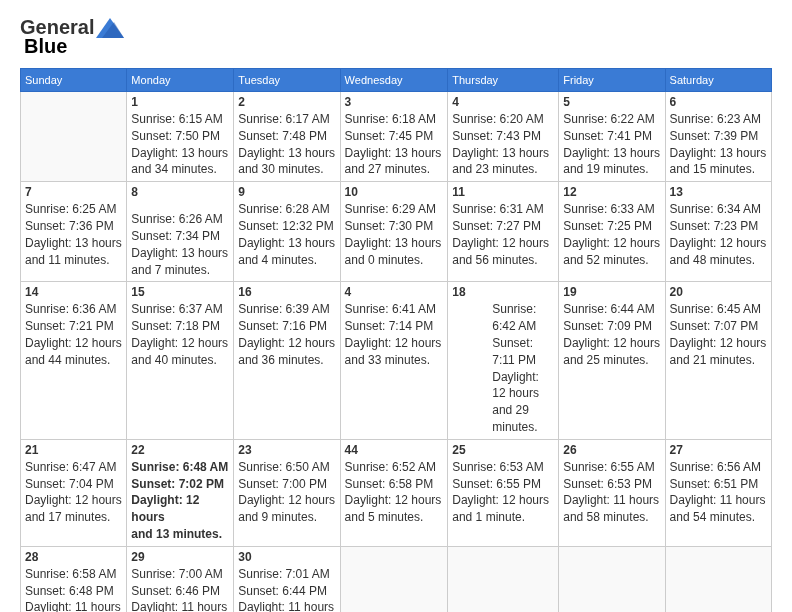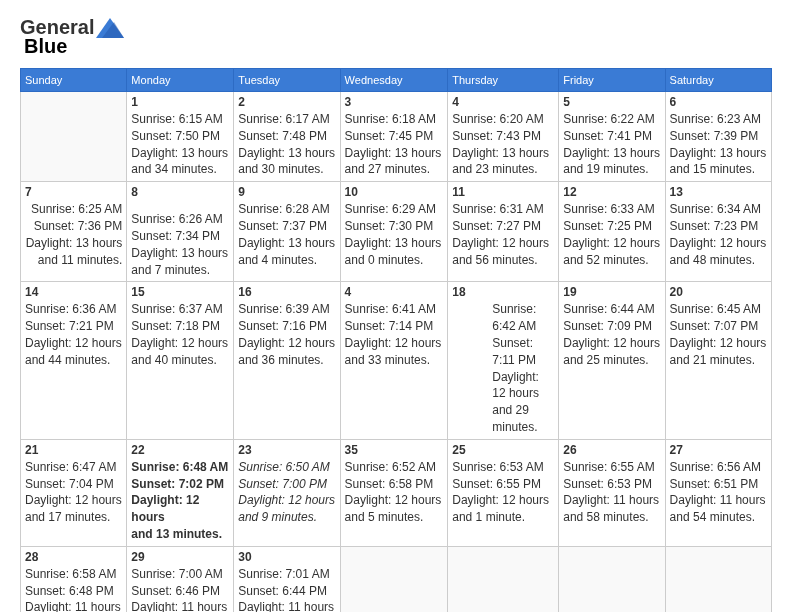--- a/index.html
+++ b/index.html
@@ -151,36 +151,36 @@
             <div class="day-num">6</div>
             <div class="day-info" style="white-space: pre-line;">Sunrise: 6:23 AM
 Sunset: 7:39 PM
 Daylight: 13 hours
 and 15 minutes.</div>
           </td>
         </tr>
         <tr>
           <td>
             <div class="day-num">7</div>
-            <div class="day-info" style="white-space: pre-line; text-align: right;">Sunrise: 6:25 AM
+            <div class="day-info" style="white-space: pre-line;">Sunrise: 6:25 AM
 Sunset: 7:36 PM
 Daylight: 13 hours
 and 11 minutes.</div>
           </td>
           <td>
             <div class="day-num">8</div>
             <div class="day-info" style="white-space: pre-line; margin-top: 12px;">Sunrise: 6:26 AM
 Sunset: 7:34 PM
 Daylight: 13 hours
 and 7 minutes.</div>
           </td>
           <td>
             <div class="day-num">9</div>
             <div class="day-info" style="white-space: pre-line;">Sunrise: 6:28 AM
-Sunset: 7:37 PM
+Sunset: 12:32 PM
 Daylight: 13 hours
 and 4 minutes.</div>
           </td>
           <td>
             <div class="day-num">10</div>
             <div class="day-info" style="white-space: pre-line;">Sunrise: 6:29 AM
 Sunset: 7:30 PM
 Daylight: 13 hours
 and 0 minutes.</div>
           </td>
@@ -267,27 +267,27 @@
           </td>
           <td>
             <div class="day-num">22</div>
             <div class="day-info" style="white-space: pre-line; font-weight: bold;">Sunrise: 6:48 AM
 Sunset: 7:02 PM
 Daylight: 12 hours
 and 13 minutes.</div>
           </td>
           <td>
             <div class="day-num">23</div>
-            <div class="day-info" style="white-space: pre-line; font-style: italic;">Sunrise: 6:50 AM
+            <div class="day-info" style="white-space: pre-line;">Sunrise: 6:50 AM
 Sunset: 7:00 PM
 Daylight: 12 hours
 and 9 minutes.</div>
           </td>
           <td>
-            <div class="day-num">35</div>
+            <div class="day-num">44</div>
             <div class="day-info" style="white-space: pre-line;">Sunrise: 6:52 AM
 Sunset: 6:58 PM
 Daylight: 12 hours
 and 5 minutes.</div>
           </td>
           <td>
             <div class="day-num">25</div>
             <div class="day-info" style="white-space: pre-line;">Sunrise: 6:53 AM
 Sunset: 6:55 PM
 Daylight: 12 hours

